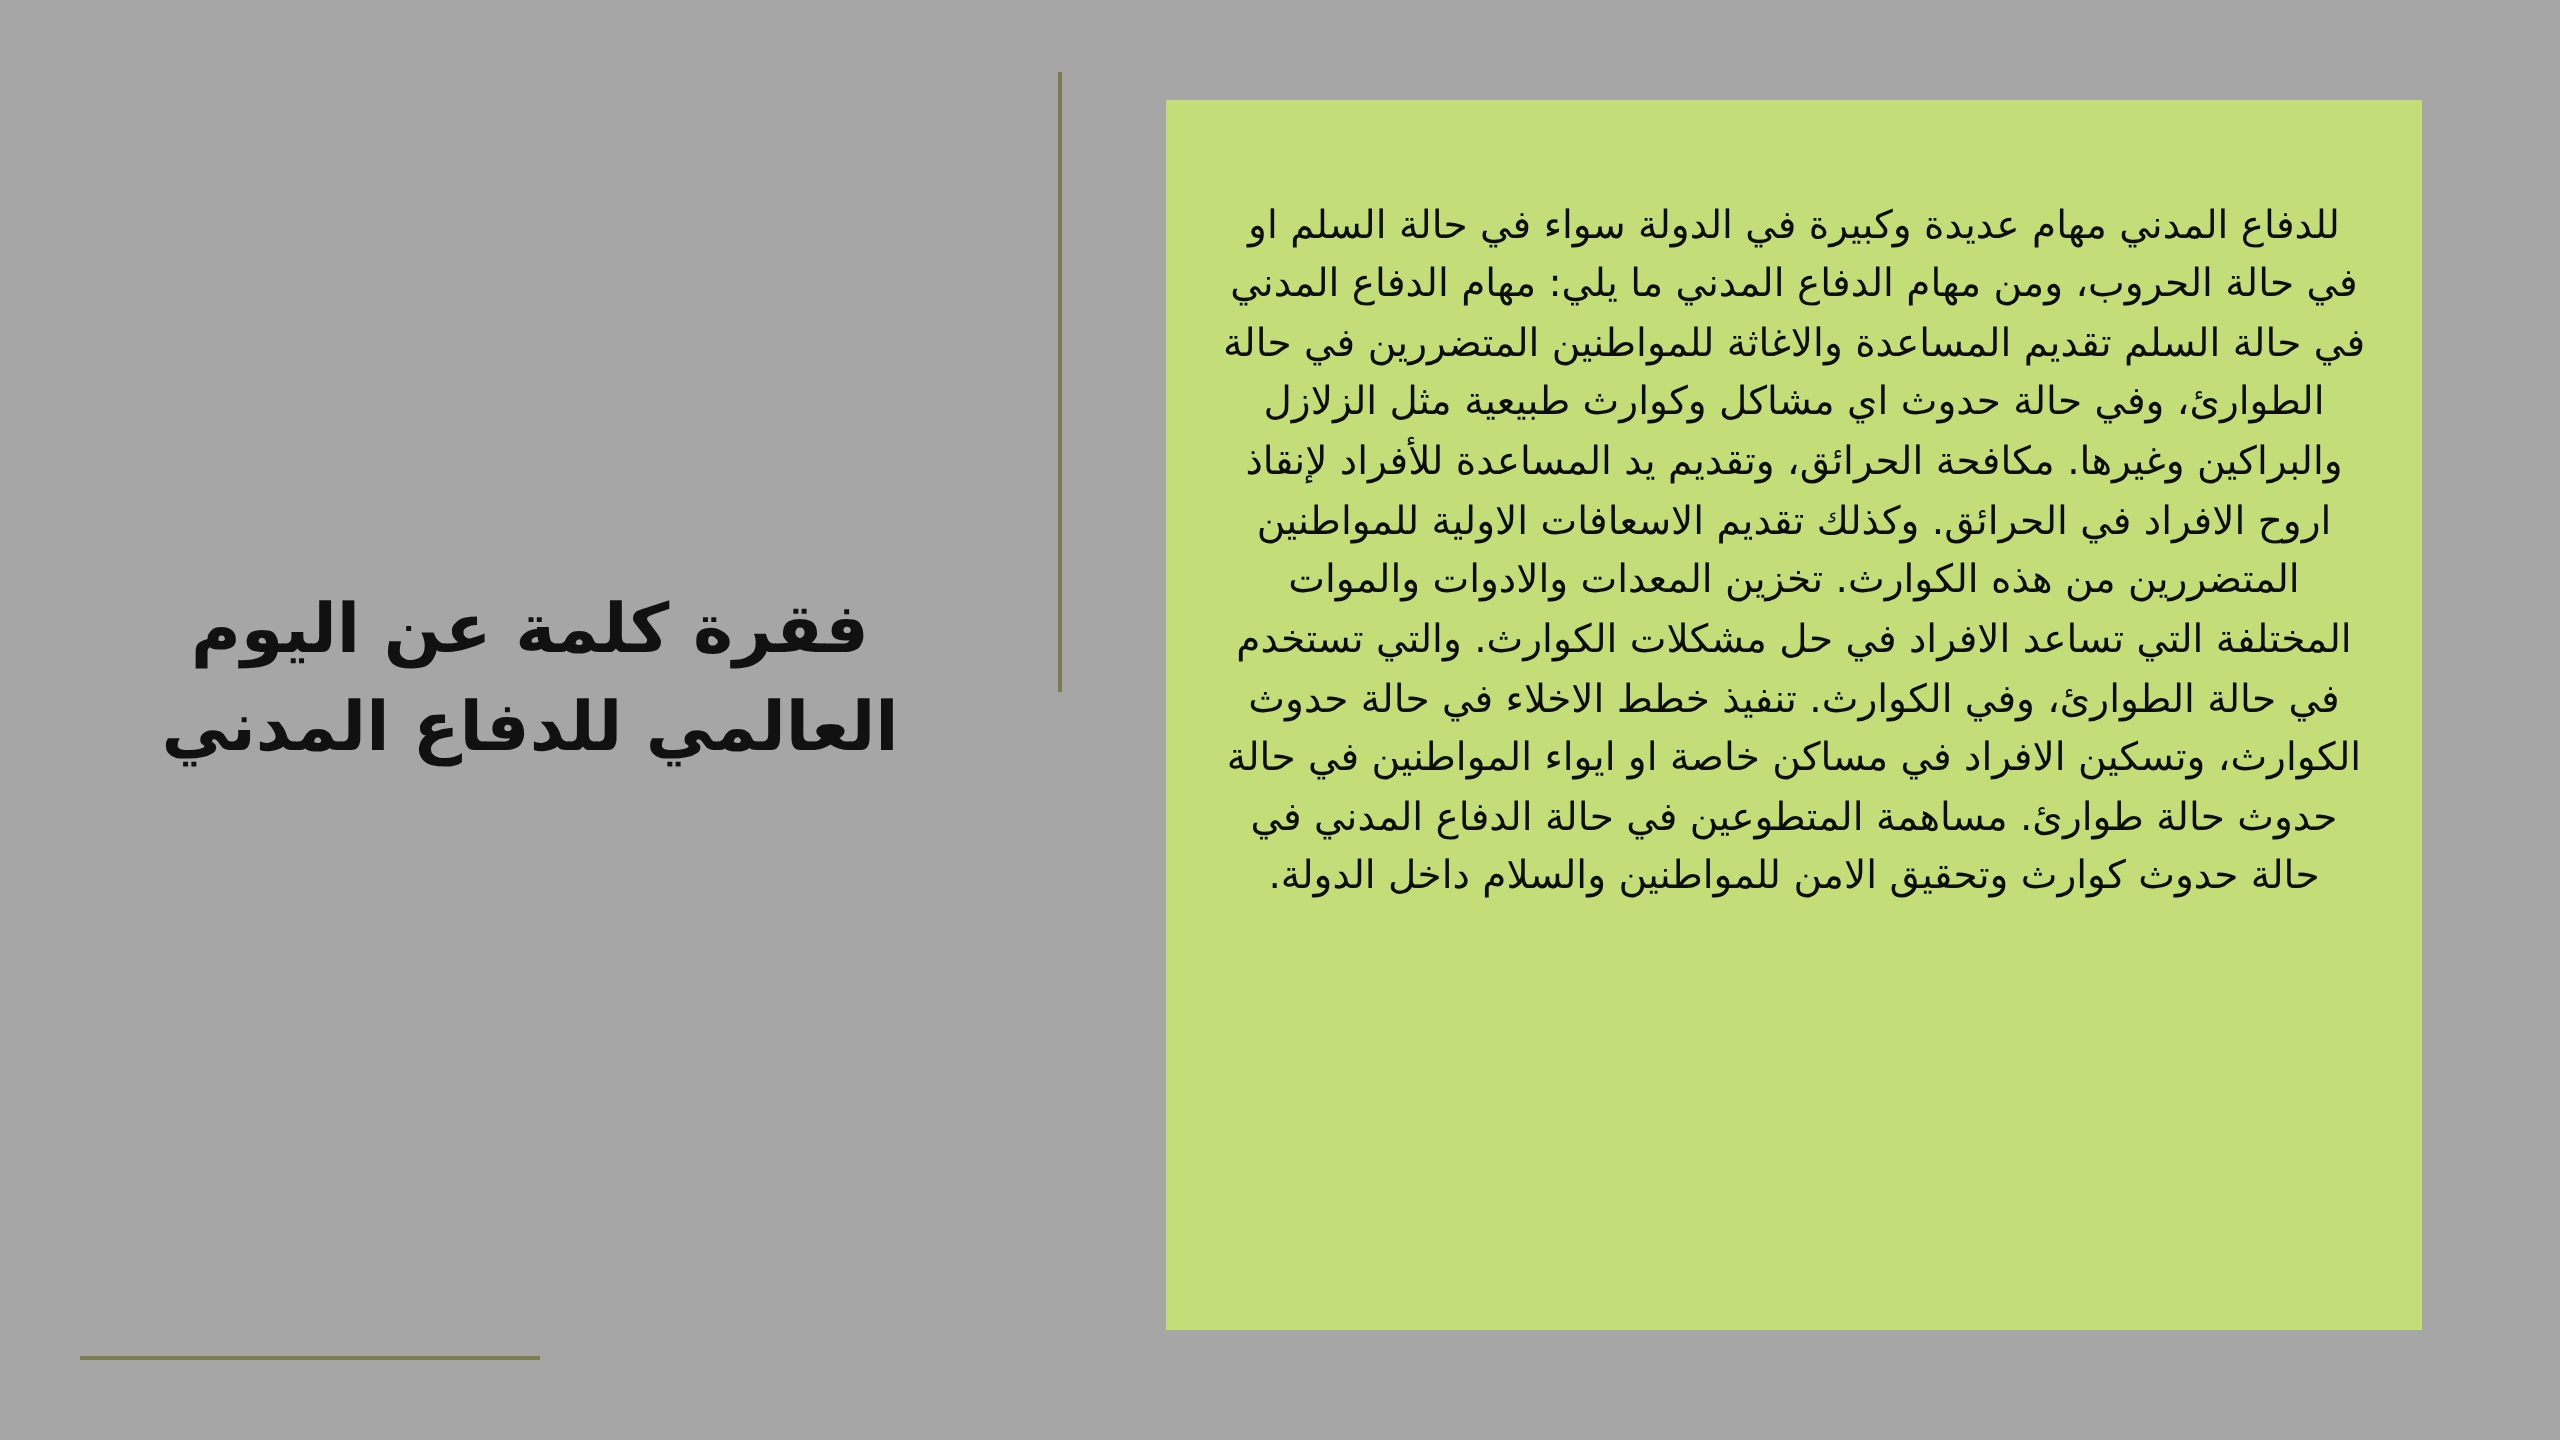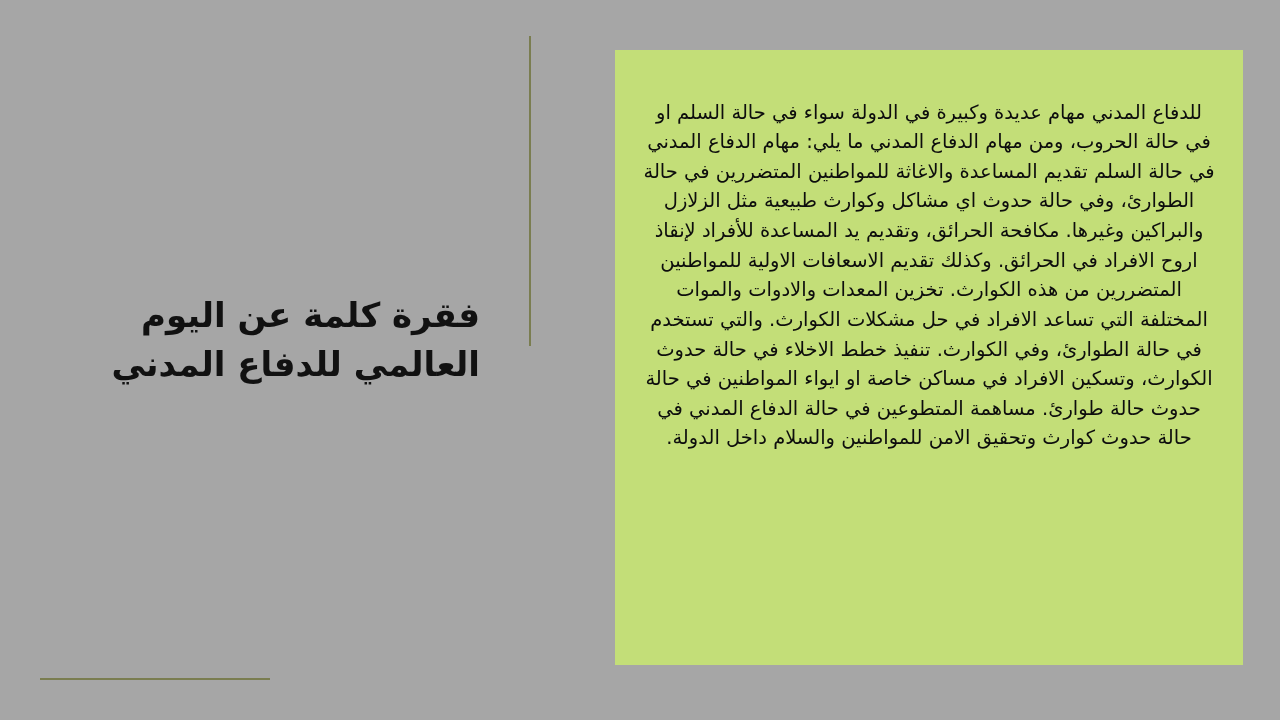--- a/index.html
+++ b/index.html
@@ -30,20 +30,21 @@
     align-items: center;
     justify-content: flex-end;
     box-sizing: border-box;
     padding-left: 10px;
   }
   .title-text {
     color: #111111;
     font-size: 34px;
     font-weight: bold;
     line-height: 1.45;
+    text-align: center;
     direction: rtl;
     width: 100%;
     padding-right: 30px;
     box-sizing: border-box;
   }
   
   .vertical-rule {
     position: absolute;
     left: 529px;
     top: 36px;
@@ -63,21 +64,20 @@
   
   .content-panel {
     position: absolute;
     left: 583px;
     top: 50px;
     width: 628px;
     height: 615px;
     background: #c3de78;
     box-sizing: border-box;
     padding: 28px 26px 20px 26px;
-    margin-left: 32px;
   }
   .content-text {
     color: #0d0d0d;
     font-size: 19.5px;
     line-height: 1.52;
     text-align: center;
     direction: rtl;
     white-space: pre-wrap;
   }
 </style>

